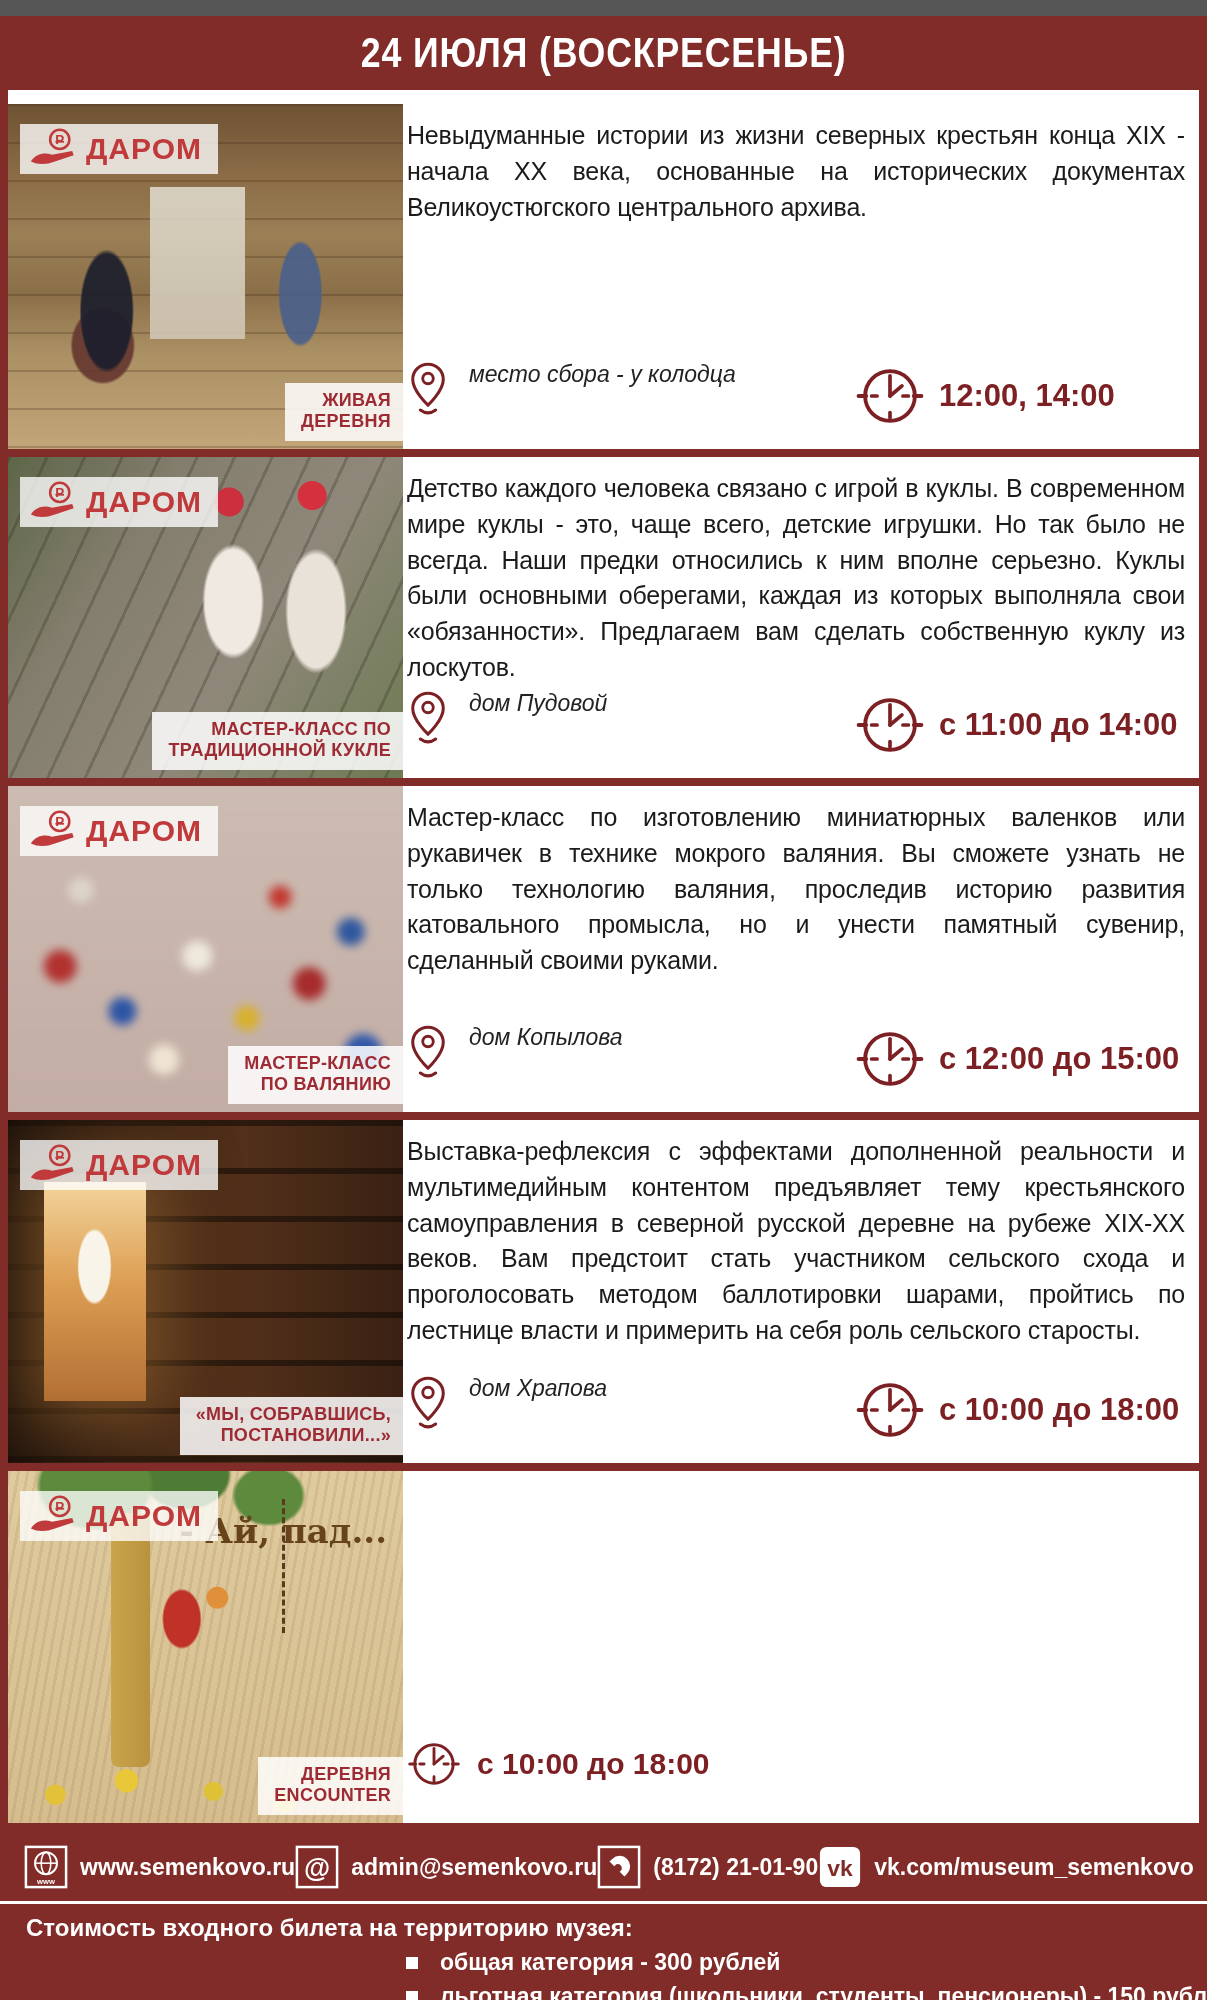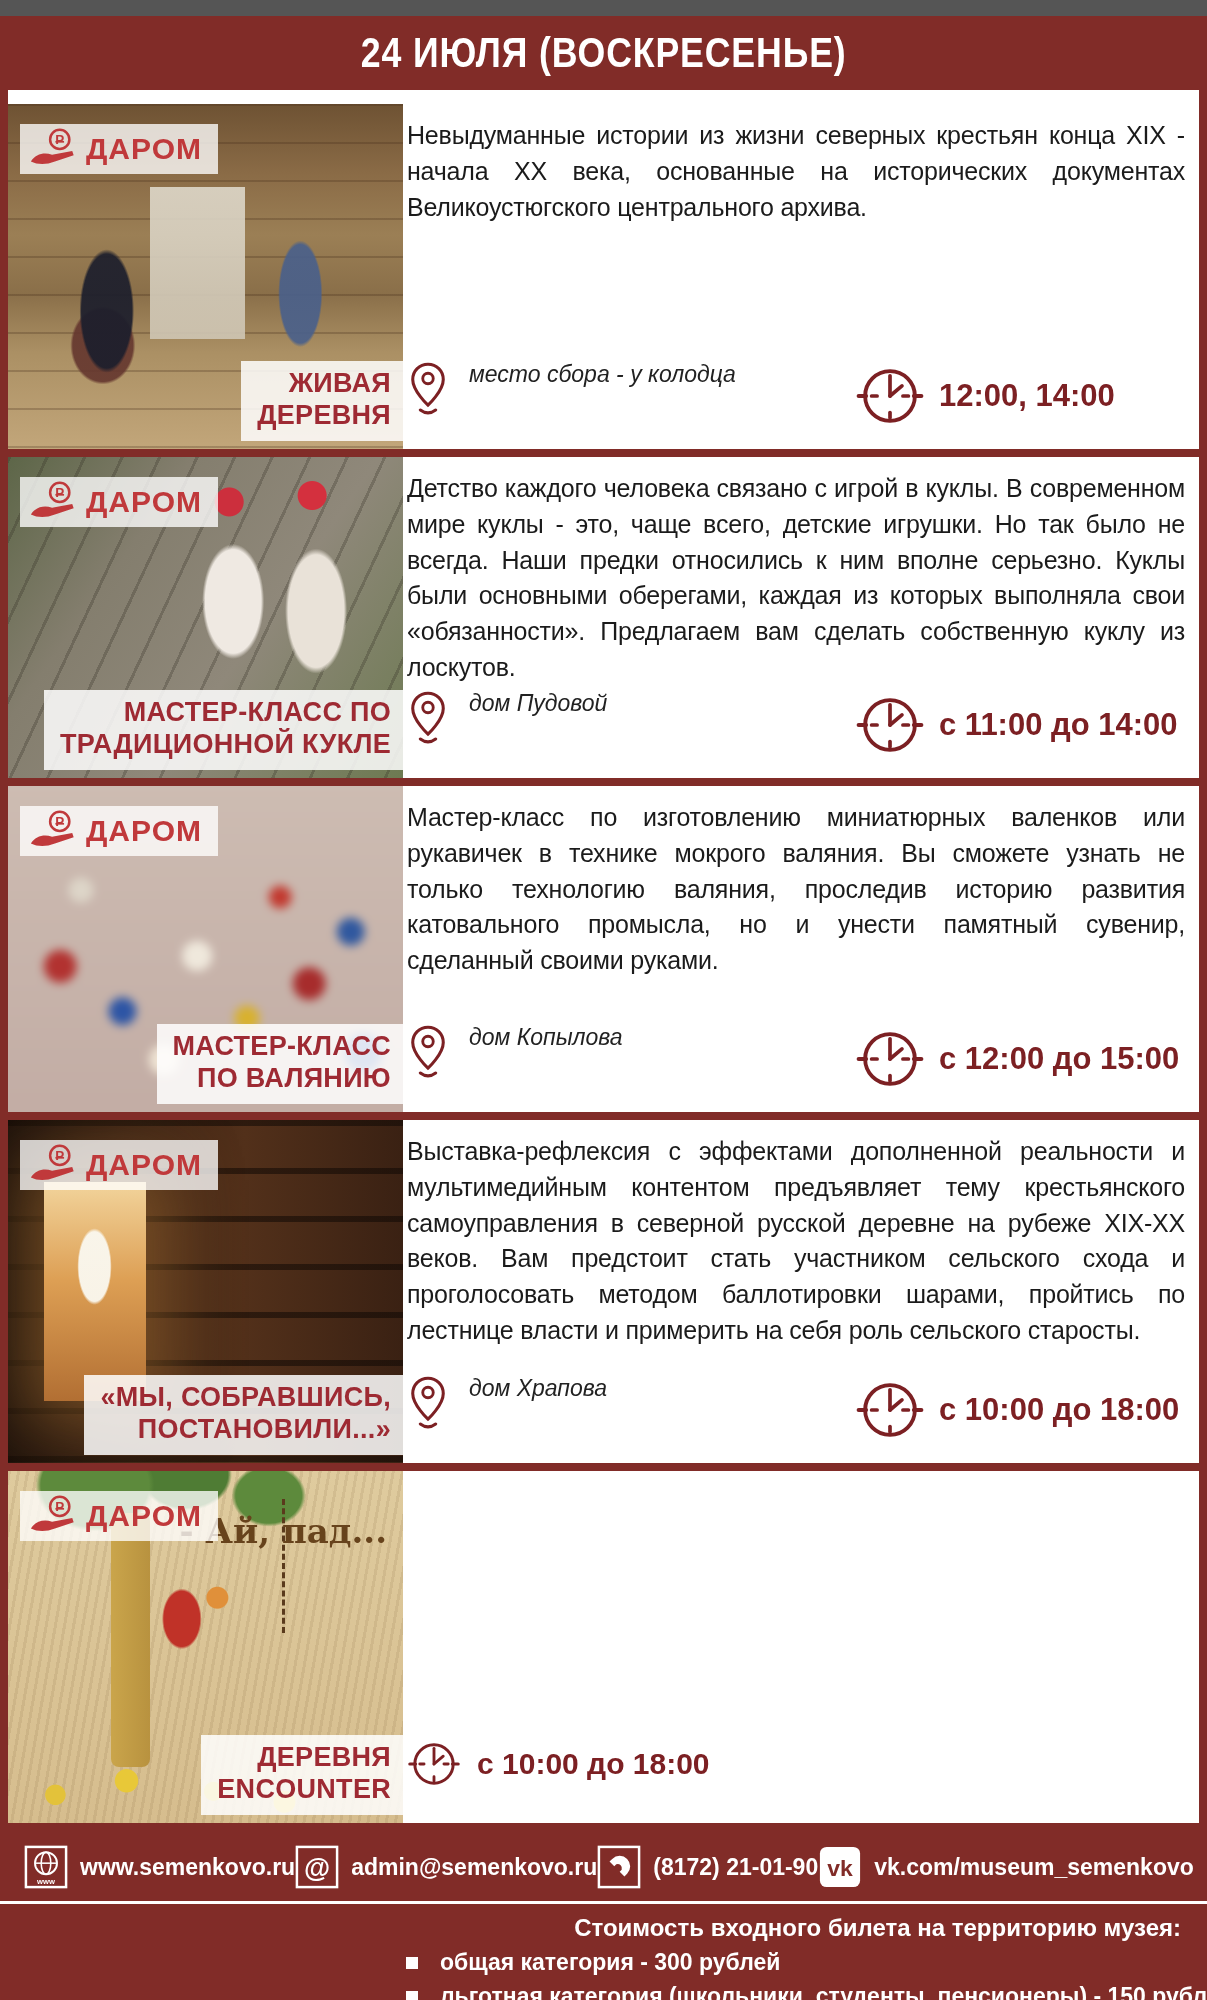--- a/index.html
+++ b/index.html
@@ -30,21 +30,21 @@
   .meta5 .clock{width:54px;height:54px;}
   .meta5 .time-text{font-size:30px;}
 
   .badge{position:absolute;left:12px;top:20px;background:rgba(255,255,255,0.78);
          display:flex;align-items:center;gap:8px;padding:3px 16px 3px 8px;}
   .badge-icon{width:50px;height:44px;}
   .badge-label{font-weight:bold;font-size:30px;color:#c0393b;letter-spacing:1px;}
 
   .img-title{position:absolute;right:0;bottom:8px;background:rgba(255,255,255,0.85);
              padding:7px 12px 9px 16px;text-align:right;max-width:88%;}
-  .t-line{display:block;font-weight:bold;font-size:27px;line-height:1.18;color:#9e2a33;letter-spacing:0.3px;}
+  .t-line{display:block;font-weight:bold;font-size:18px;line-height:1.18;color:#9e2a33;letter-spacing:0.3px;}
 
   
   .img-1{background:
     repeating-linear-gradient(180deg, rgba(61,37,20,0.25) 0 2px, transparent 2px 38px),
     linear-gradient(180deg,#6e5233 0%,#8a6b46 20%,#9b7f55 38%,#8a6f49 55%,#ab9064 72%,#c2a67a 100%);}
   .img-1::before{content:"";position:absolute;left:36%;top:24%;width:24%;height:44%;
     background:linear-gradient(#ded8ca,#cfc6b4);opacity:.9;}
   .img-1::after{content:"";position:absolute;inset:0;background:
     radial-gradient(42px 95px at 25% 60%, rgba(28,30,44,0.92) 0 60%, transparent 65%),
     radial-gradient(50px 60px at 24% 70%, rgba(100,54,46,0.9) 0 60%, transparent 65%),
@@ -97,21 +97,21 @@
   .badge,.img-title{z-index:3;}
 
   
   .footer{height:185px;background:#812c28;box-sizing:border-box;}
   .contacts{display:flex;align-items:center;justify-content:space-between;padding:14px 24px 0;}
   .contact{display:flex;align-items:center;gap:12px;}
   .contact-text{color:#fff;font-weight:bold;font-size:23px;white-space:nowrap;}
   .contact-icon{width:44px;height:44px;flex-shrink:0;}
   .divider{height:3px;background:#fff;margin-top:12px;}
   .pricing{padding:10px 26px 0;}
-  .pricing-title{color:#fff;font-weight:bold;font-size:24px;text-align:right;}
+  .pricing-title{color:#fff;font-weight:bold;font-size:24px;}
   .price-line{display:flex;align-items:center;gap:22px;padding-left:380px;margin-top:7px;}
   .bullet{width:12px;height:12px;background:#fff;flex-shrink:0;}
   .price-text{color:#fff;font-weight:bold;font-size:23px;white-space:nowrap;}
 </style>
 </head>
 <body>
 
 <svg width="0" height="0" style="position:absolute">
   <defs>
     <symbol id="icon-hand-ruble" viewBox="0 0 52 44">

